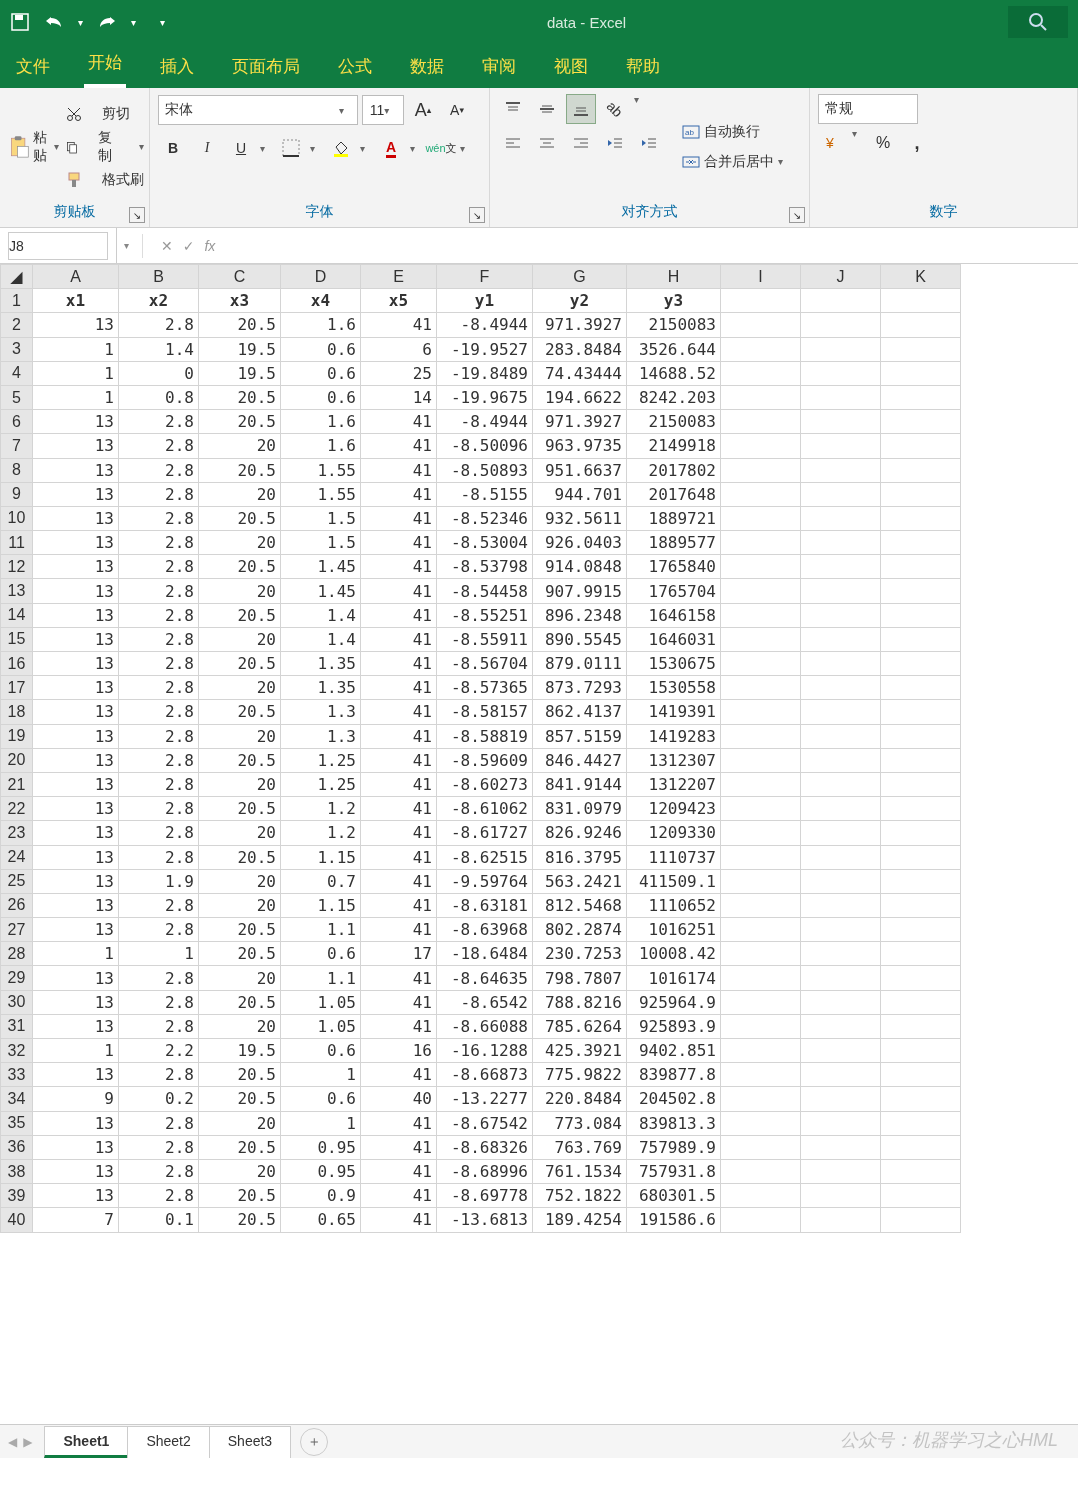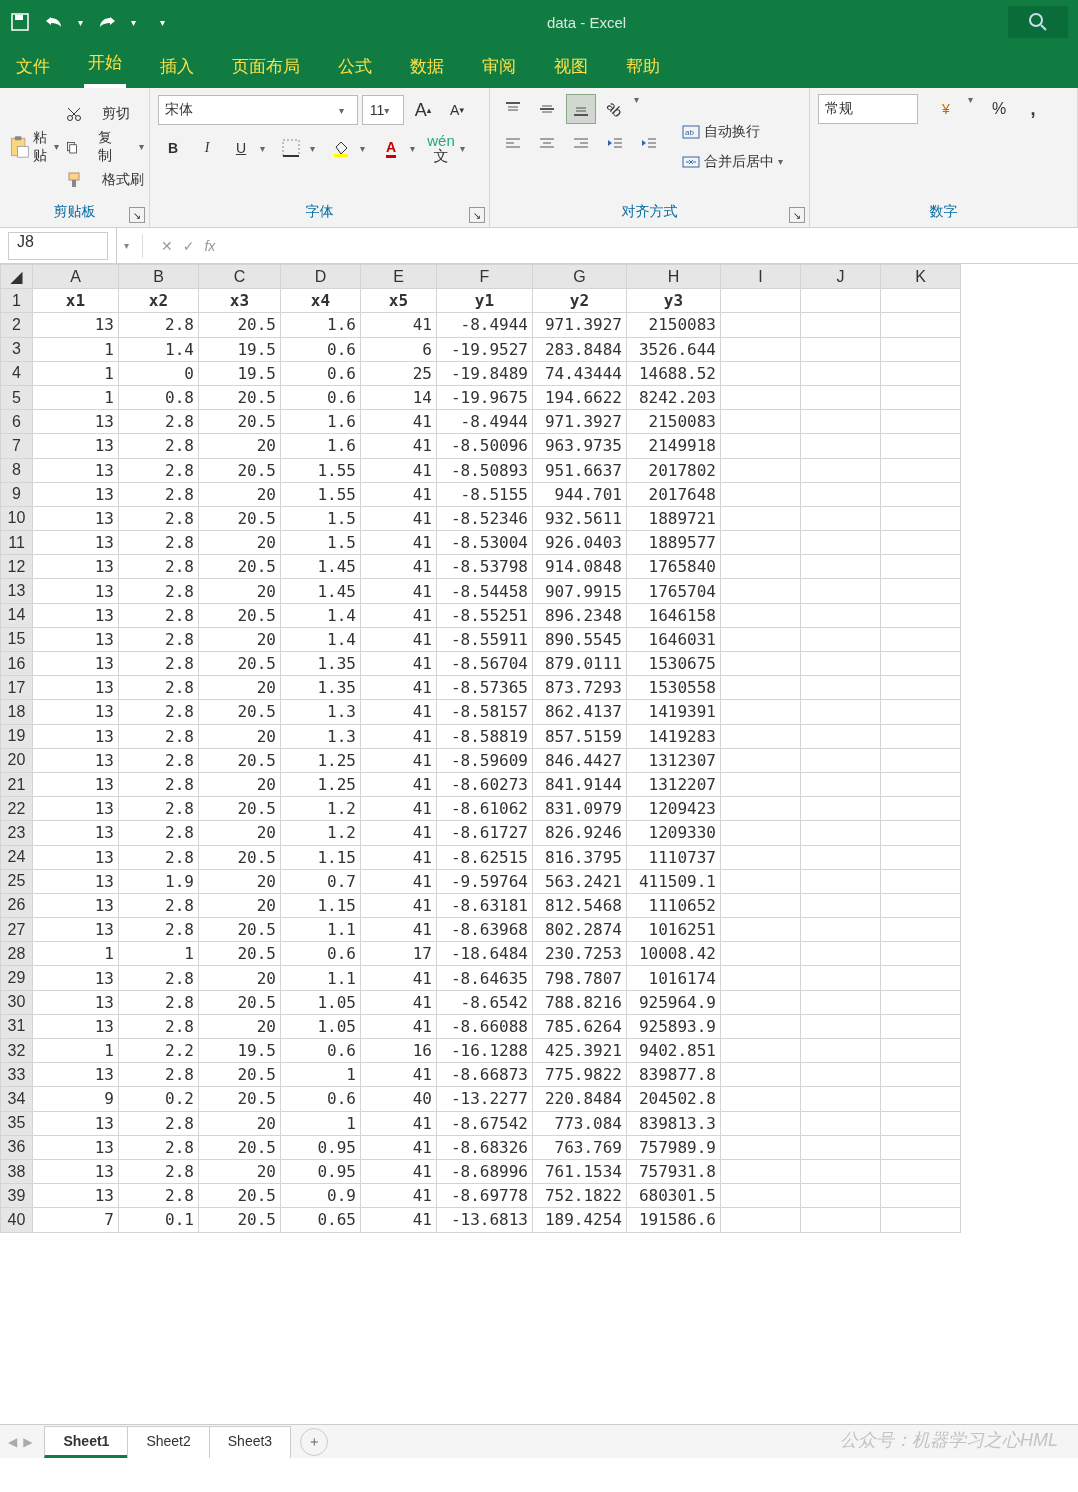--- a/index.html
+++ b/index.html
@@ -29,21 +29,21 @@
 .font-size{width:42px;height:30px;border:1px solid #bbb;background:#fff;display:flex;align-items:center;justify-content:center;font-size:14px}
 .ibtn{width:30px;height:30px;display:flex;align-items:center;justify-content:center;cursor:pointer;border:1px solid transparent}
 .dd{width:12px;font-size:10px;color:#666}
 .align-grid{display:flex;flex-direction:column;gap:4px}
 .align-row{display:flex;gap:4px}
 .wrap-col{display:flex;flex-direction:column;gap:8px;justify-content:center;padding-left:8px}
 .wrap-btn{display:flex;align-items:center;gap:4px;cursor:pointer;padding:2px 6px;font-size:14px}
 .num-sel{width:100px;height:30px;border:1px solid #bbb;background:#fff;display:flex;align-items:center;padding:0 6px;font-size:14px}
 .dlg-launcher{position:absolute;right:4px;bottom:4px;width:16px;height:16px;border:1px solid #999;font-size:10px;display:flex;align-items:center;justify-content:center;cursor:pointer}
 .fbar{height:36px;display:flex;align-items:center;border-bottom:1px solid #d0d0d0;background:#fff}
-.namebox{width:100px;height:28px;border:1px solid #ccc;margin:0 8px;display:flex;align-items:flex-start;padding:0 8px;font-size:16px}
+.namebox{width:100px;height:28px;border:1px solid #ccc;margin:0 8px;display:flex;align-items:center;padding:0 0;font-size:14px}
 .nb-dd{border-left:1px solid #ccc;height:100%;width:20px;display:flex;align-items:center;justify-content:center;font-size:10px;color:#888}
 .fx-btns{display:flex;gap:10px;padding:0 12px;color:#999}
 .fx-input{flex:1;height:28px;padding:0 8px}
 .grid{position:relative;overflow:auto;height:1160px}
 table{border-collapse:collapse;table-layout:fixed}
 th,td{border:1px solid #d4d4d4;height:24.2px;font-size:16px;padding:0 4px;white-space:nowrap;overflow:hidden}
 th{background:#e6e6e6;text-align:center;font-weight:normal;color:#333}
 .rowhdr{background:#e6e6e6;text-align:center;width:32px;font-weight:normal}
 .colA{width:86px}.colB{width:80px}.colC{width:82px}.colD{width:80px}.colE{width:76px}.colF{width:96px}.colG{width:94px}.colH{width:94px}.colI{width:80px}.colJ{width:80px}.colK{width:80px}
 td.num{text-align:right;font-family:"SimSun","NSimSun",monospace}
@@ -174,21 +174,21 @@
             <svg width="18" height="18" viewBox="0 0 18 18">
               <path d="M4 8l5-5 6 6-6 6z" fill="none" stroke="#333"></path>
               <rect x="2" y="15" width="14" height="3" fill="#ffff00"></rect>
             </svg>
           </div>
           <span class="dd">▾</span>
         <div class="ibtn">
             <span style="color:#c00;font-weight:bold;border-bottom:3px solid #c00">A</span>
           </div>
           <span class="dd">▾</span>
-        <div class="ibtn" style="font-size:15px;flex-direction:column;line-height:1">
+        <div class="ibtn" style="font-size:11px;line-height:1">
             <span style="color:#2a7">wén</span>
             <span>文</span>
           </div>
           <span class="dd">▾</span>
       </div>
     </div>
     <div class="rgroup-label">字体</div>
     <div class="dlg-launcher">↘</div>
   </div>
 
@@ -278,21 +278,21 @@
             <span>合并后居中</span>
             <span class="dd">▾</span>
           </div>
       </div>
     </div>
     <div class="rgroup-label">对齐方式</div>
     <div class="dlg-launcher">↘</div>
   </div>
 
   <div class="rgroup rg-num">
-    <div class="rgroup-body" style="flex-direction:row;gap:16px">
+    <div class="rgroup-body" style="flex-direction:column;gap:4px">
       <div class="num-sel">
           <span>常规</span>
         </div>
       <div class="align-row">
         <div class="ibtn">
             <svg width="18" height="18">
               <text x="2" y="14" font-size="14" fill="#c60">¥</text>
             </svg>
           </div>
           <span class="dd">▾</span>

